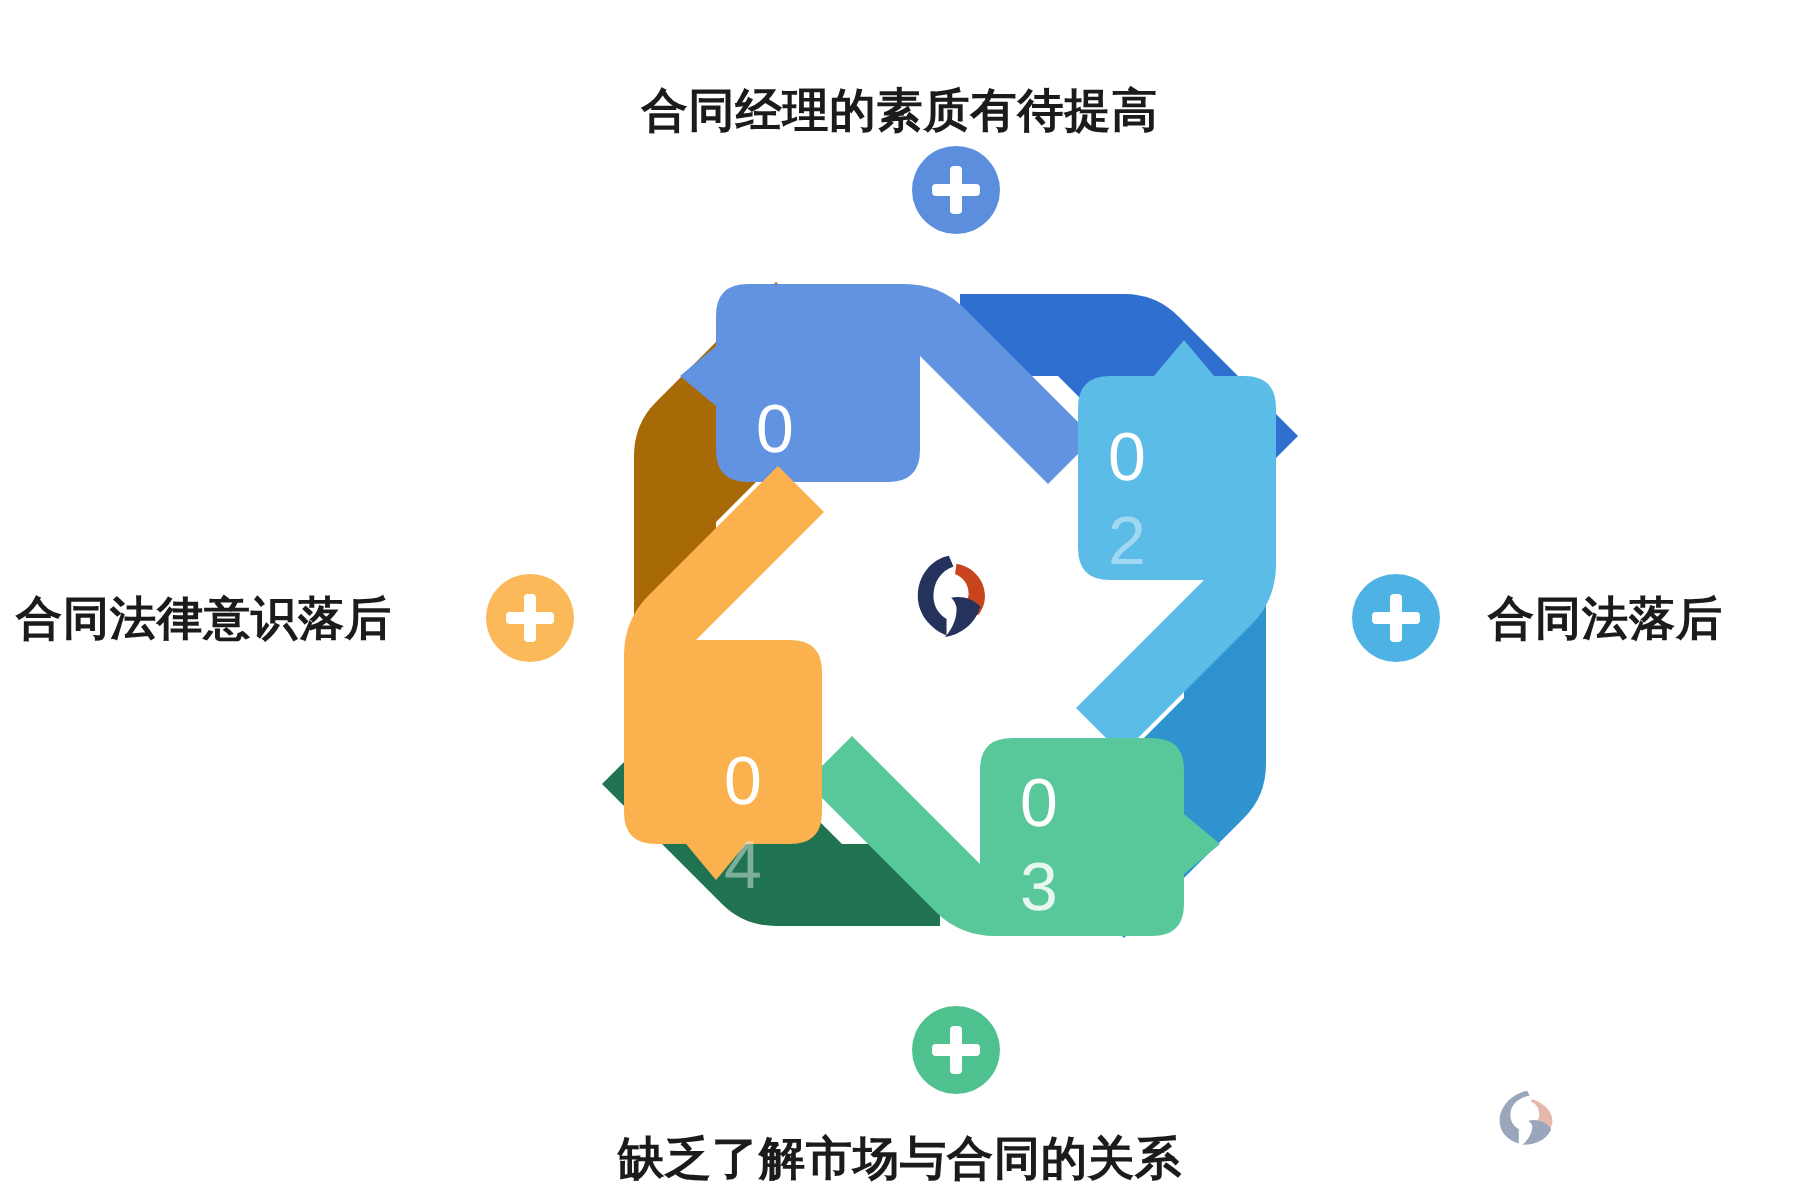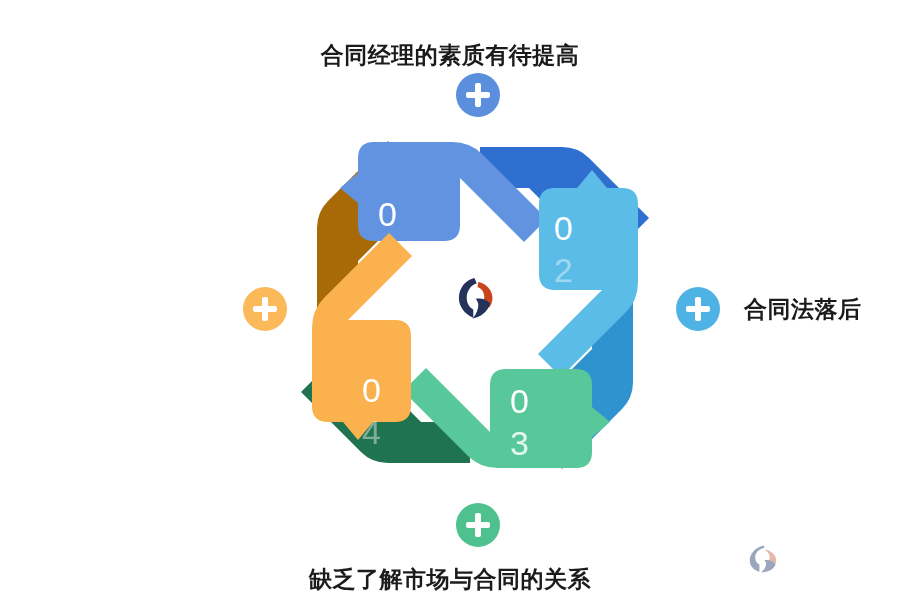--- a/index.html
+++ b/index.html
@@ -166,20 +166,21 @@
     <span class="bar-v"></span>
   </div>
   <div class="callout-text" id="label-right">合同法落后</div>
 
   <div class="plus-badge" id="plus-bottom" style="background:#4ec18e;">
     <span class="bar-h"></span>
     <span class="bar-v"></span>
   </div>
   <div class="callout-text" id="label-bottom">缺乏了解市场与合同的关系</div>
 
+  <div class="callout-text" id="label-left">合同法律意识落后</div>
   <div class="plus-badge" id="plus-left" style="background:#fbb95a;">
     <span class="bar-h"></span>
     <span class="bar-v"></span>
   </div>
 
   <div id="cycle-wrap">
     <svg id="cycle-svg" viewBox="0 0 350 350" xmlns="http://www.w3.org/2000/svg">
 
       <g>
         <path d="M 180 17 L 262 17 Q 278 17 289 28 L 349 88 L 304 133 L 229 58 L 180 58 Z" fill="#2f6fd0"></path>

